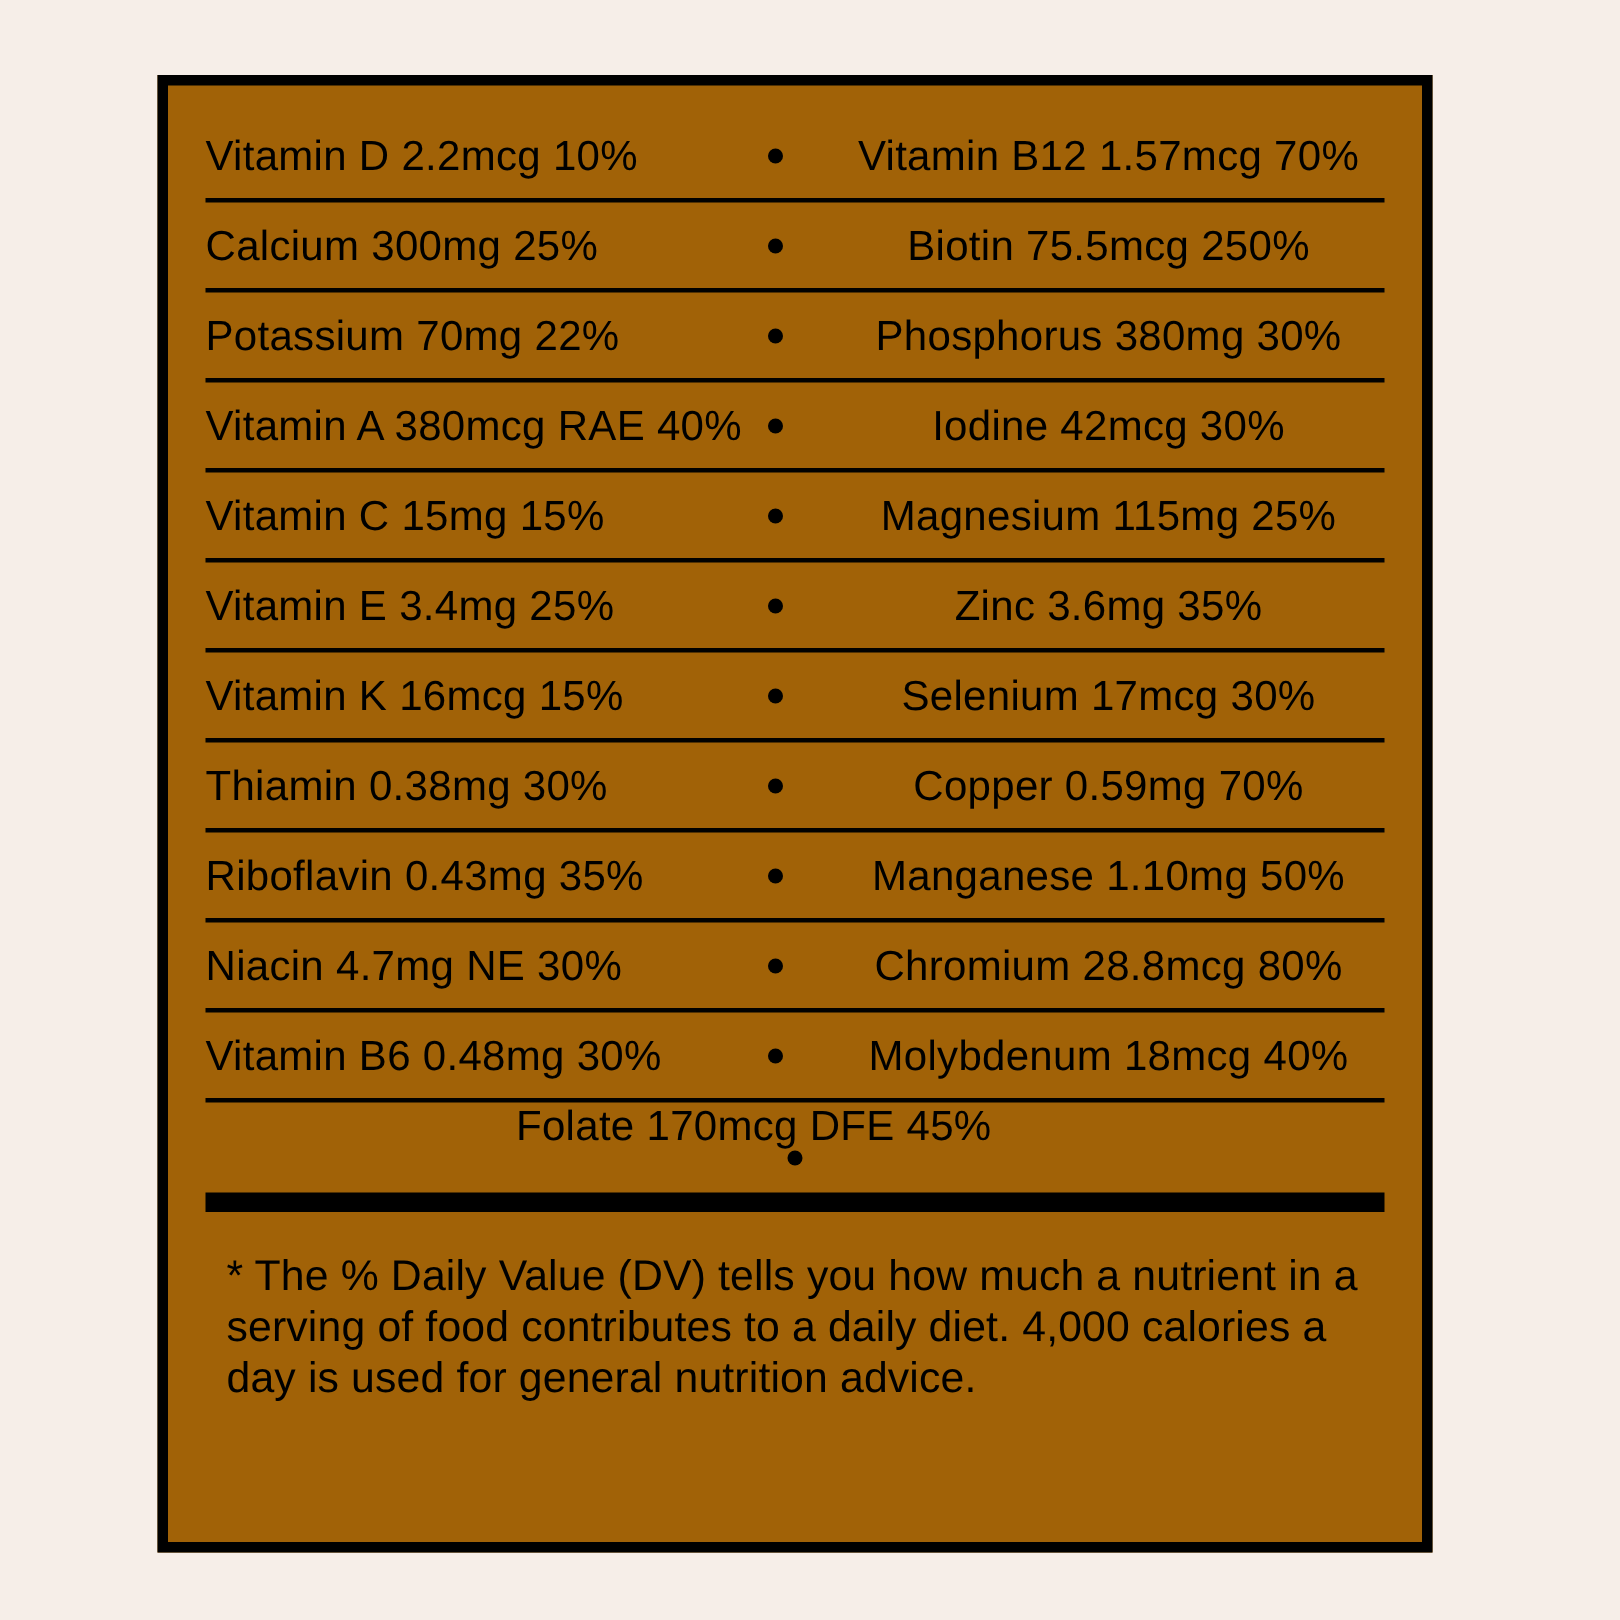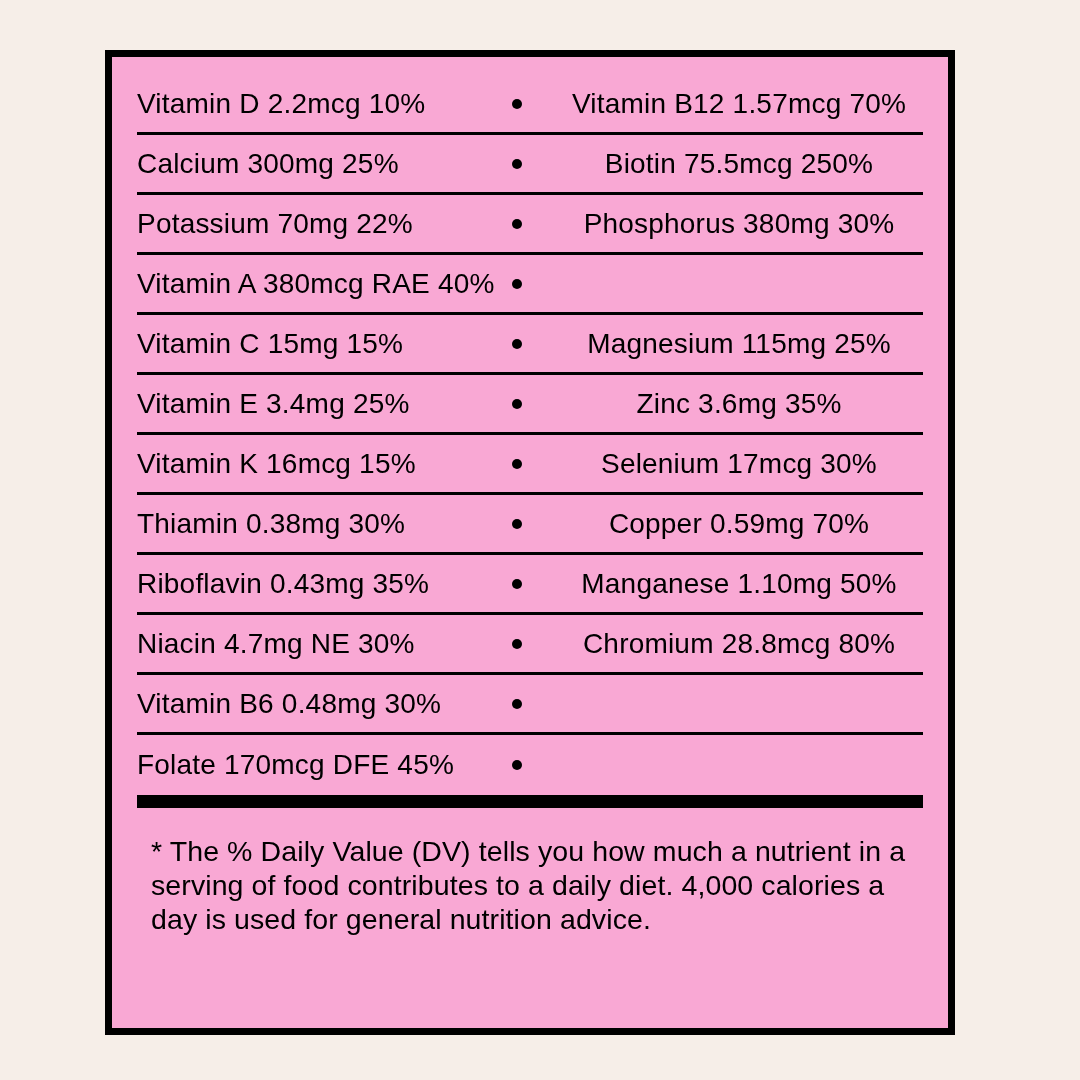--- a/index.html
+++ b/index.html
@@ -10,37 +10,37 @@
     color: #000;
   }
   body { background: #f6eee8; position: relative; overflow: hidden; }
 
   .label-box {
     position: absolute;
     left: 105px;
     top: 50px;
     width: 850px;
     height: 985px;
-    background: #f9a8d4;
+    background: #a16207;
     border: 7px solid #000;
   }
 
   .rows {
     margin: 0 25px;
     padding-top: 18px;
   }
   .row {
     height: 60px;
     display: flex;
     align-items: center;
     border-bottom: 3px solid #000;
     font-size: 28px;
     letter-spacing: 0.2px;
   }
-  .row:last-child { border-bottom: none; }
+  .row:last-child { border-bottom: none; flex-direction: column; }
 
   .cell-left {
     width: 372px;
     white-space: nowrap;
     flex: 0 0 auto;
   }
   .bullet-cell {
     width: 16px;
     flex: 0 0 auto;
     display: flex;
@@ -103,20 +103,21 @@
           <span class="bullet-dot"></span>
         </span>
       <span class="cell-right">Phosphorus 380mg 30%</span>
     </div>
 
     <div class="row">
       <span class="cell-left">Vitamin A 380mcg RAE 40%</span>
       <span class="bullet-cell">
           <span class="bullet-dot"></span>
         </span>
+      <span class="cell-right">Iodine 42mcg 30%</span>
     </div>
 
     <div class="row">
       <span class="cell-left">Vitamin C 15mg 15%</span>
       <span class="bullet-cell">
           <span class="bullet-dot"></span>
         </span>
       <span class="cell-right">Magnesium 115mg 25%</span>
     </div>
 
@@ -158,20 +159,21 @@
           <span class="bullet-dot"></span>
         </span>
       <span class="cell-right">Chromium 28.8mcg 80%</span>
     </div>
 
     <div class="row">
       <span class="cell-left">Vitamin B6 0.48mg 30%</span>
       <span class="bullet-cell">
           <span class="bullet-dot"></span>
         </span>
+      <span class="cell-right">Molybdenum 18mcg 40%</span>
     </div>
 
     <div class="row">
       <span class="cell-left">Folate 170mcg DFE 45%</span>
       <span class="bullet-cell">
           <span class="bullet-dot"></span>
         </span>
       <span class="cell-right"></span>
     </div>
 

